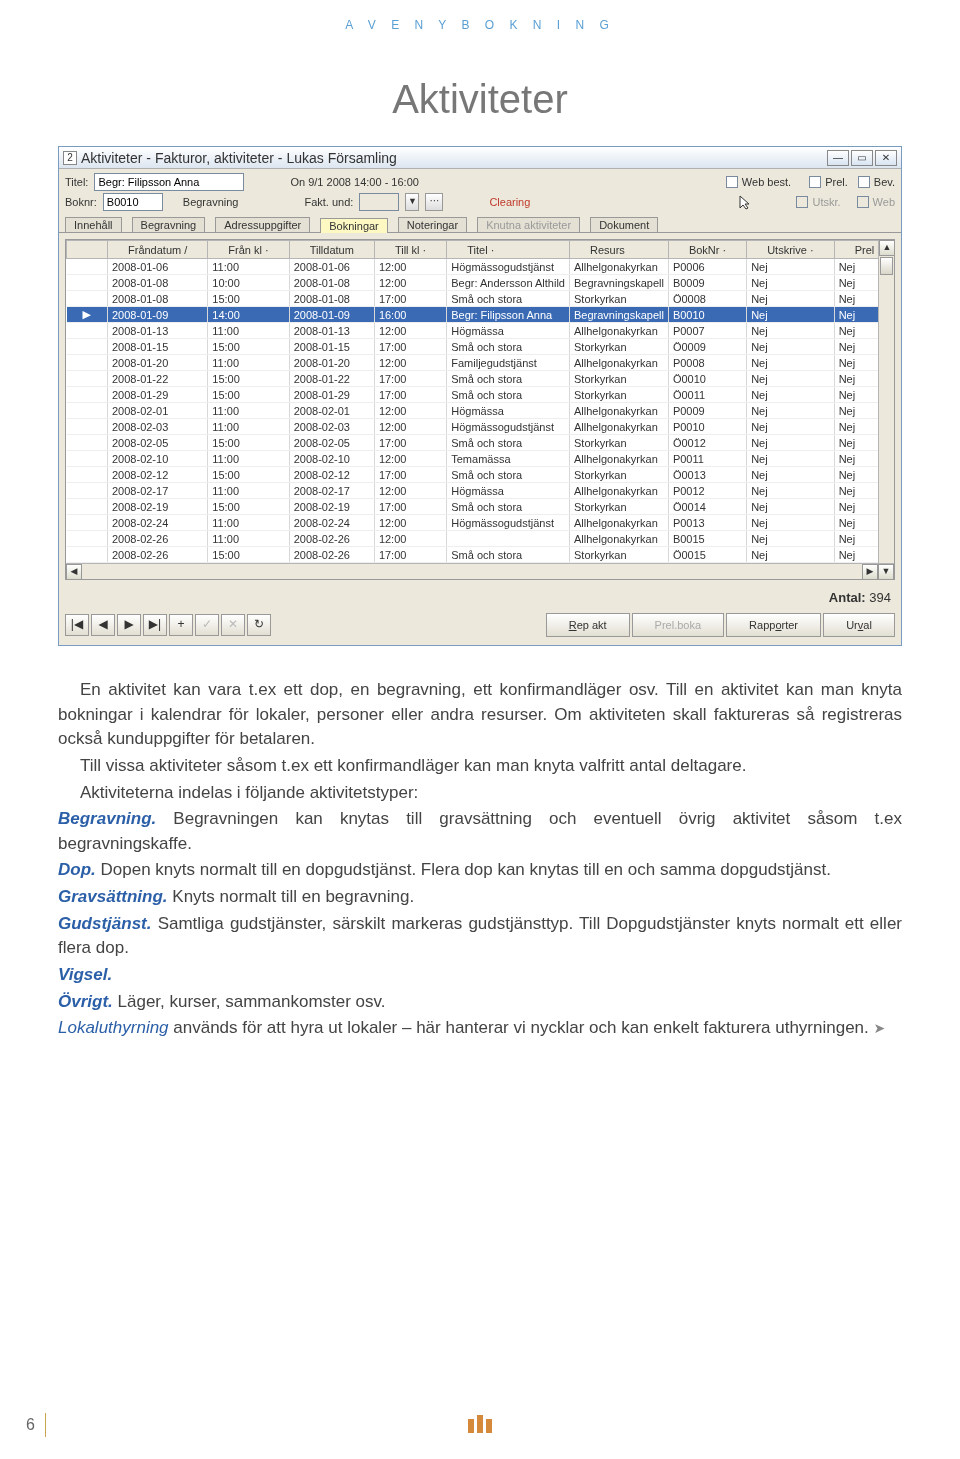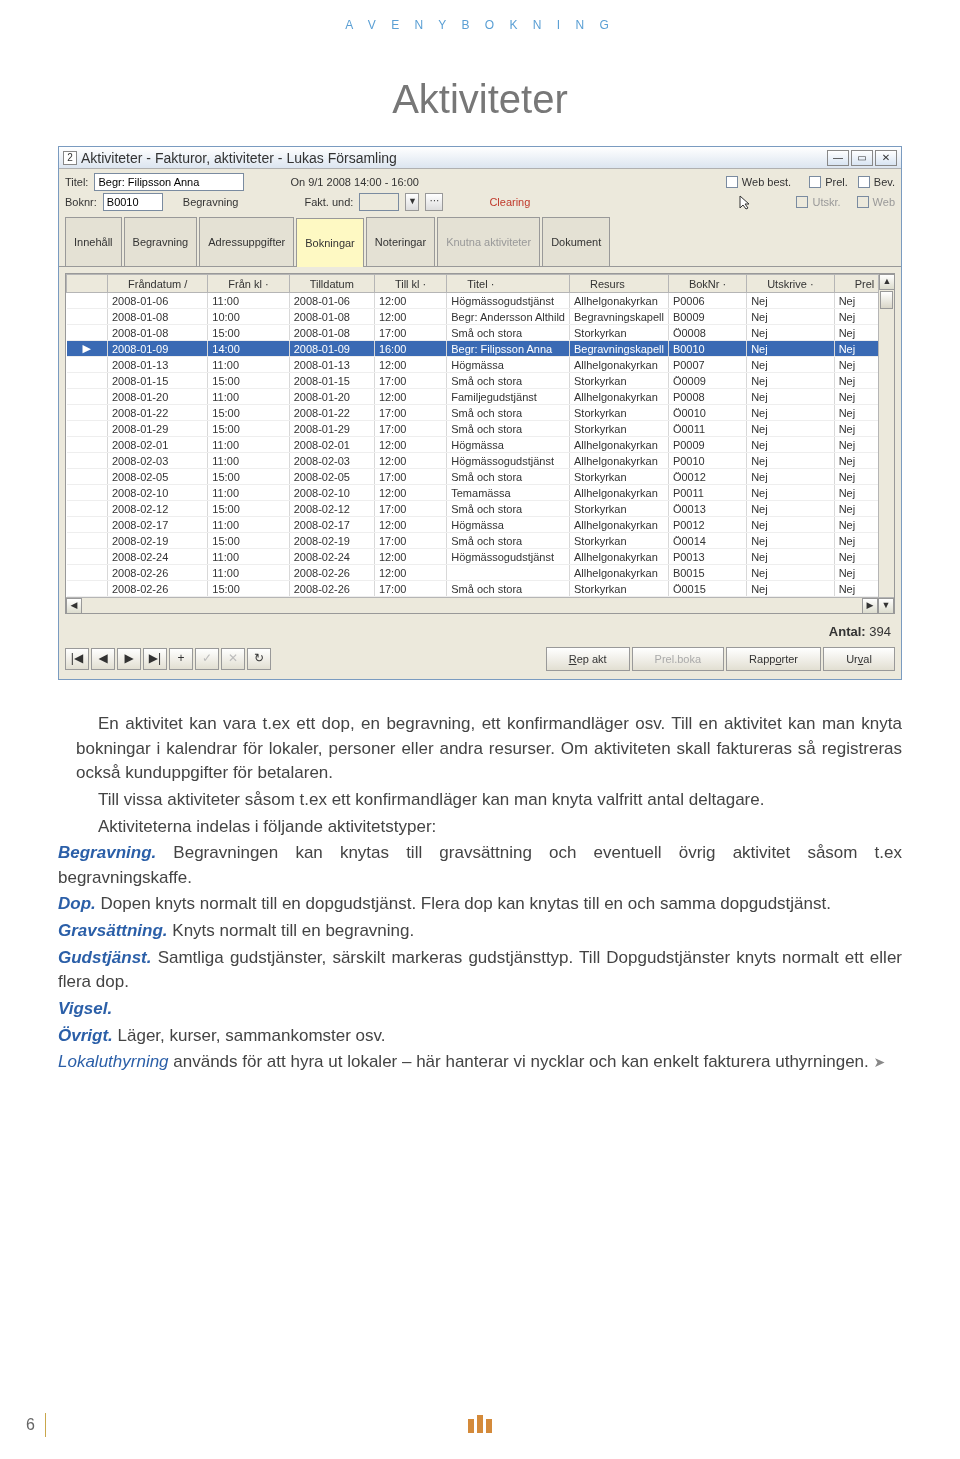--- a/index.html
+++ b/index.html
@@ -14,21 +14,21 @@
   .titlebar .wb { width:22px; height:16px; border:1px solid #888; background:linear-gradient(#fff,#d8e4f2); font-size:10px; text-align:center; line-height:13px; }
   .form-row { display:flex; align-items:center; padding:4px 6px 2px 6px; gap:6px; }
   .label { font-size:11px; }
   .inp { background:#fff; border:1px solid #7a8ba0; height:18px; padding:0 3px; font-size:11px; }
   .inp.titel { width:150px; }
   .ro { background:#ece9dc; }
   .ckgroup { display:flex; align-items:center; gap:4px; font-size:11px; }
   .ck { width:12px; height:12px; border:1px solid #7a8ba0; background:#fff; display:inline-block; }
   .disabled { color:#999; }
   .tabs { display:flex; border-bottom:1px solid #999; background:#ece9dc; margin-top:4px; padding-left:6px; }
-  .tab { padding:18px 8px; font-size:11px; border:1px solid #999; border-bottom:none; margin-right:2px; background:#e4e1d4; color:#333; cursor:pointer; }
+  .tab { padding:1px 8px; font-size:11px; border:1px solid #999; border-bottom:none; margin-right:10px; background:#e4e1d4; color:#333; cursor:pointer; }
   .tab.active { background:#fef9c3; position:relative; top:1px; }
   .tab.dis { color:#999; }
   .grid-wrap { background:#fff; margin:6px; border:1px solid #999; }
   table { border-collapse:collapse; width:100%; font-size:11px; }
   th { background:#ece9dc; border:1px solid #b5b5b5; padding:2px 20px; text-align:left; font-weight:normal; height:18px; white-space:nowrap; }
   td { border-right:1px solid #d8d8d8; border-bottom:1px solid #eee; padding:1px 4px; height:16px; white-space:nowrap; }
   tr.sel td { background:#3a6ab4; color:#fff; }
   .pointer-cell { width:12px; text-align:center; }
   .vscroll { width:16px; background:#ece9dc; border-left:1px solid #b5b5b5; }
   .hscroll { height:16px; background:#ece9dc; border-top:1px solid #b5b5b5; display:flex; }
@@ -39,21 +39,21 @@
   .nav-bar { display:flex; align-items:center; padding:4px 6px 8px 6px; gap:2px; }
   .nav-bar .nvb { width:24px; height:22px; border:1px solid #999; background:linear-gradient(#fff,#e2dfd2); text-align:center; line-height:18px; font-size:12px; cursor:pointer; }
   .nav-bar .nvb.dis { color:#bbb; }
   .nav-bar .spacer { flex:1; }
   .nav-bar .btn { height:24px; padding:0 22px; border:1px solid #999; background:linear-gradient(#fff,#e2dfd2); font-size:11px; min-width:72px; text-align:center; line-height:22px; cursor:pointer; }
   .nav-bar .btn.dis { color:#aaa; }
   .und { text-decoration:underline; }
 
   .body-text { margin: 32px 58px 0 58px; font-size: 17px; line-height: 1.45; color: #444; text-align: justify; }
   .body-text p { margin-bottom: 2px; }
-  .body-text .indent { text-indent: 22px; margin-left: 18px; }
+  .body-text .indent { text-indent: 22px; }
   .body-text .term { color:#2b5fa8; font-style: italic; font-weight: bold; }
   .body-text .arrow { color:#888; font-size:14px; }
 
   .footer { position:absolute; bottom:22px; left:0; right:0; display:flex; align-items:center; }
   .footer .pn { font-size:16px; color:#666; margin-left:26px; }
   .footer .divider { width:1px; height:24px; background:#c9a74c; margin-left:10px; }
   .footer .logo { position:absolute; left:50%; transform:translateX(-50%); }
   .footer .logo svg { display:block; }
 </style>
 </head>

